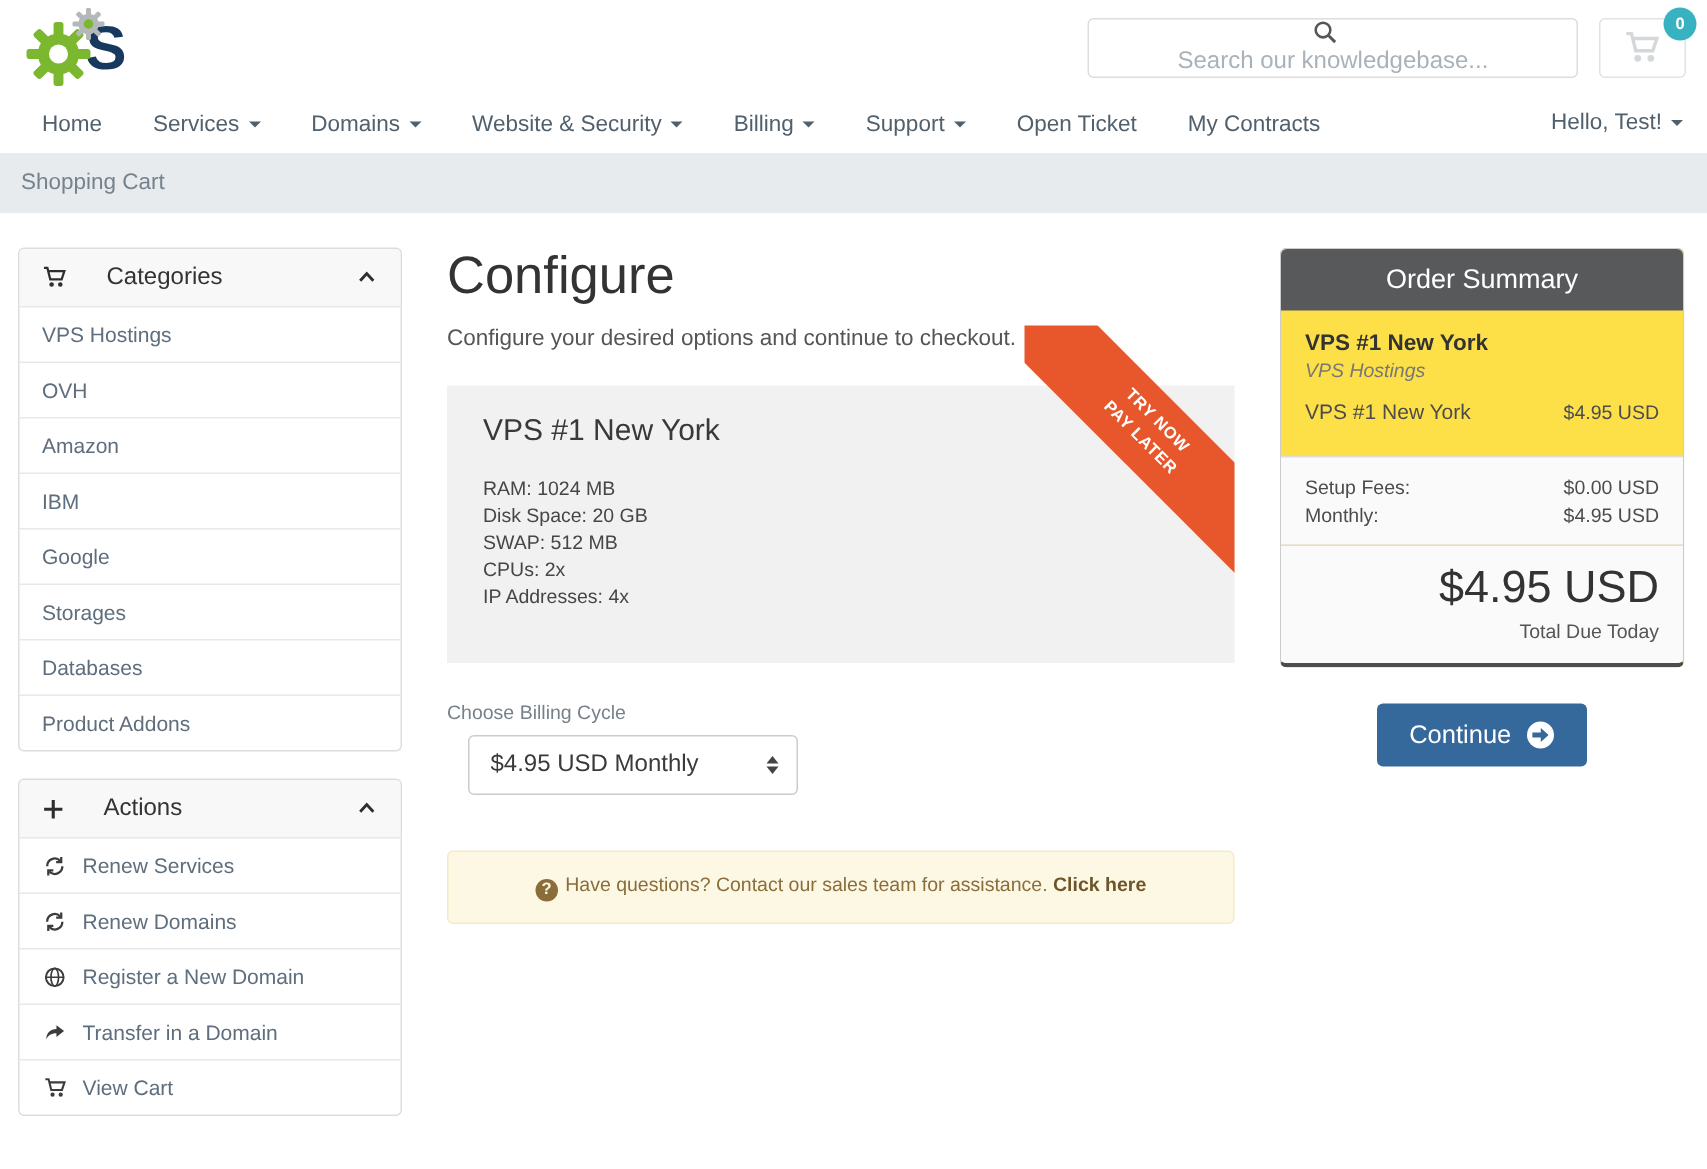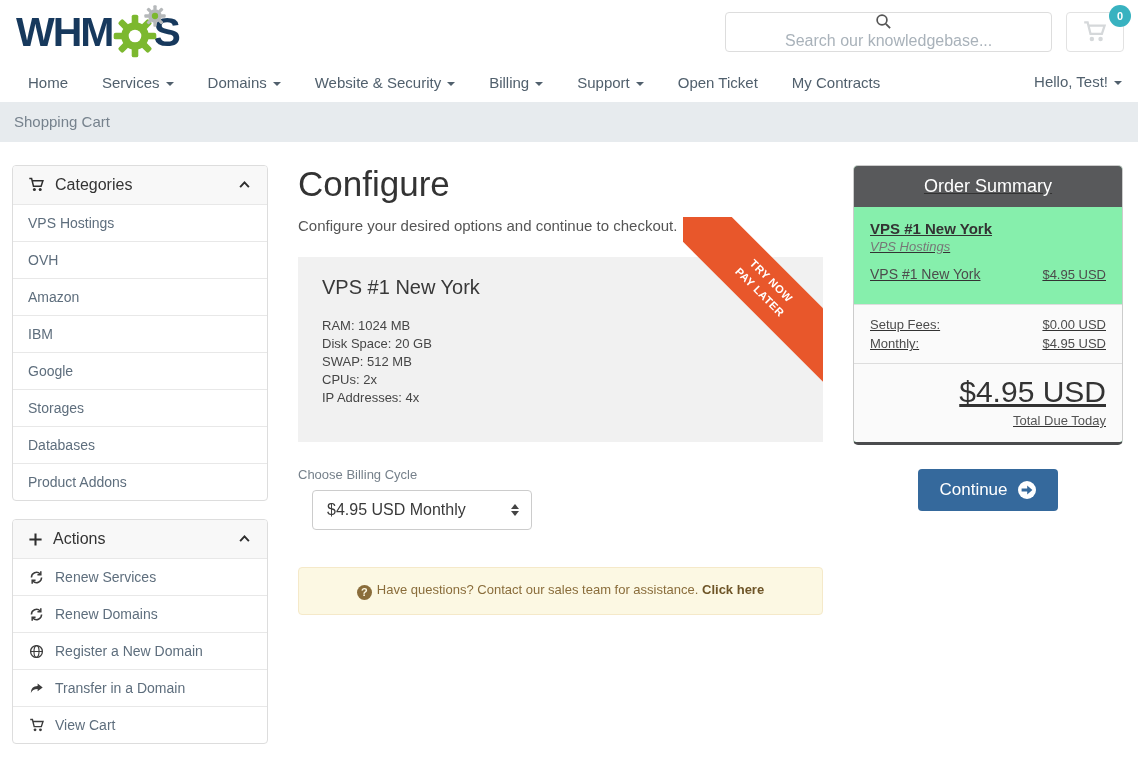--- a/index.html
+++ b/index.html
@@ -44,21 +44,21 @@
 
   
   .content{display:flex;gap:30px;padding:23px 15px 16px 12px;align-items:flex-start;}
   .sidebar{width:256px;flex:0 0 256px;}
   .main-col{width:525px;flex:0 0 525px;}
   .summary-col{width:270px;flex:0 0 270px;}
 
   
   .panel{border:1px solid #ddd;border-radius:4px;background:#fff;margin-bottom:18px;overflow:hidden;}
   .panel-header{display:flex;align-items:center;justify-content:space-between;background:#f8f8f8;padding:10px 15px;cursor:pointer;}
-  .panel-header .ph-left{display:flex;align-items:center;gap:10px;font-size:16px;color:#333;}
+  .panel-header .ph-left{display:flex;align-items:center;gap:26px;font-size:16px;color:#333;}
   .panel ul{list-style:none;margin:0;padding:0;}
   .panel li{border-top:1px solid #e8e8e8;}
   .panel li a{display:flex;align-items:center;gap:10px;padding:10px 15px;font-size:14px;color:#5e6e7d;text-decoration:none;cursor:pointer;}
   .action-icon{color:#3c3c3c;display:inline-flex;width:17px;justify-content:center;}
 
   
   .page-title{font-size:35px;font-weight:400;color:#333;margin:0 0 13px 0;line-height:1.1;}
   .subtitle{font-size:15px;color:#555;margin:0 0 23px 0;}
   .product-panel{position:relative;background:#f1f1f1;padding:19px 24px 35px 24px;}
   .product-title{font-size:20px;font-weight:400;color:#393939;margin:0 0 18px 0;}
@@ -69,21 +69,21 @@
   .cycle-label{display:block;margin:25px 0 8px 0;font-size:13px;color:#76818b;}
   .select{display:flex;align-items:center;justify-content:space-between;width:220px;height:40px;border:1px solid #ccc;border-radius:4px;background:#fff;padding:0 12px 0 14px;font-size:16px;color:#3a3a3a;cursor:pointer;margin-left:14px;}
   .select-arrows{display:flex;flex-direction:column;align-items:center;gap:2px;}
   .arr-up{width:0;height:0;border-left:4px solid transparent;border-right:4px solid transparent;border-bottom:5px solid #444;}
   .arr-down{width:0;height:0;border-left:4px solid transparent;border-right:4px solid transparent;border-top:5px solid #444;}
   .alert{margin-top:37px;background:var(--alert-bg);border:1px solid #f5e9c9;border-radius:4px;padding:14px 10px;text-align:center;font-size:13px;color:#8a6d3b;}
   .q-icon{display:inline-block;width:15px;height:15px;border-radius:50%;background:#8a6d3b;color:#fcf8e3;font-size:11px;font-weight:bold;line-height:15px;text-align:center;margin-right:5px;vertical-align:-2px;}
   .alert a{color:#6e5527;font-weight:bold;text-decoration:none;cursor:pointer;}
 
   
-  .summary-panel{border:1px solid #ccc;border-bottom:3px solid #4b4c4e;border-radius:5px;overflow:hidden;background:#86efac;text-decoration:underline;}
+  .summary-panel{border:1px solid #ccc;border-bottom:3px solid #4b4c4e;border-radius:5px;overflow:hidden;background:#fde047;}
   .summary-header{background:var(--summary-header-bg);color:#fff;font-size:18px;text-align:center;padding:10px 0;}
   .summary-body{padding:13px 16px 10px 16px;}
   .prod-name{font-size:15px;font-weight:bold;color:#333;}
   .prod-group{font-size:13px;font-style:italic;color:#777;margin:2px 0 12px 0;}
   .line-row{display:flex;justify-content:space-between;align-items:baseline;font-size:14px;color:#4c4c4c;padding-bottom:12px;}
   .line-row .price{font-size:13px;}
   .fees{border-top:1px solid #ddd;background:#fafafa;padding:10px 16px;}
   .fee-row{display:flex;justify-content:space-between;font-size:13px;color:#4c4c4c;line-height:19px;}
   .total-sec{border-top:1px solid #ddd;background:#fafafa;padding:10px 16px 14px 16px;text-align:right;}
   .total-amount{font-size:30px;color:#333;line-height:1.2;}
@@ -91,21 +91,20 @@
   .continue-btn{display:flex;align-items:center;gap:9px;margin:24px auto 0 auto;background:var(--accent-blue);color:#ffffff;border:none;border-radius:4px;padding:11px 21px;font-size:17px;font-family:"Liberation Sans",sans-serif;cursor:pointer;}
 </style>
 </head>
 <body>
 
 <div class="page">
 
   <header>
     <div class="header-top">
       <div class="logo">
-        <span class="logo-text">WHM</span>
         <span class="logo-gear">
           <svg class="big-gear" width="44" height="44" viewBox="0 0 32 32">
             <g fill="#7cb82f">
               <circle cx="16" cy="16" r="10"></circle>
               <g>
                 <rect x="13.6" y="0.5" width="4.8" height="7" rx="1.4"></rect>
                 <rect x="13.6" y="0.5" width="4.8" height="7" rx="1.4" transform="rotate(45 16 16)"></rect>
                 <rect x="13.6" y="0.5" width="4.8" height="7" rx="1.4" transform="rotate(90 16 16)"></rect>
                 <rect x="13.6" y="0.5" width="4.8" height="7" rx="1.4" transform="rotate(135 16 16)"></rect>
                 <rect x="13.6" y="0.5" width="4.8" height="7" rx="1.4" transform="rotate(180 16 16)"></rect>

